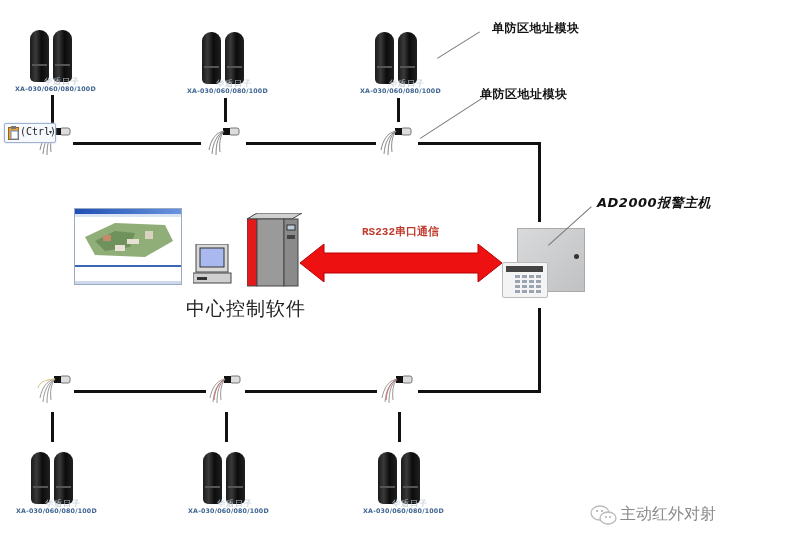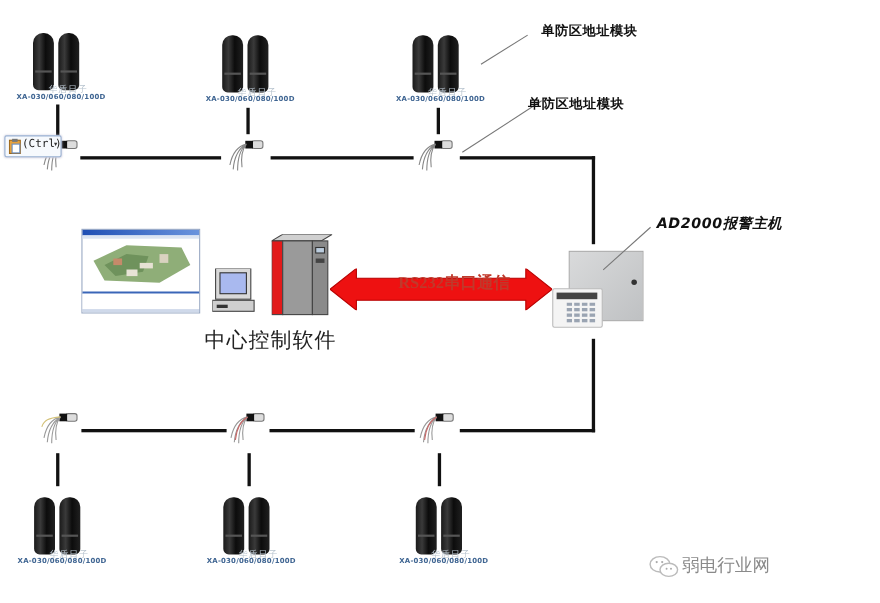--- a/index.html
+++ b/index.html
@@ -110,21 +110,21 @@
   <rect x="37" y="6" width="14" height="67" fill="#8a8a8a" stroke="#444"></rect>
   <rect x="40" y="12" width="8" height="5" fill="#bcd" stroke="#333"></rect>
   <rect x="40" y="22" width="8" height="4" fill="#444"></rect>
 </svg>
 
 <div class="abs" style="left:186px;top:296px;font-size:19px;color:#222;letter-spacing:1px;">中心控制软件</div>
 
 <svg class="abs" style="left:300px;top:244px;" width="202" height="38" viewBox="0 0 202 38">
   <polygon points="0,19 24,0 24,9 178,9 178,0 202,19 178,38 178,29 24,29 24,38" fill="#ee1111" stroke="#b80000" stroke-width="1"></polygon>
 </svg>
-<div class="abs" style="left:362px;top:248px;font-family:Liberation Serif, serif;font-weight:bold;font-size:15px;color:#c0392b;">RS232串口通信</div>
+<div class="abs" style="left:362px;top:224px;font-family:Liberation Mono, monospace;font-weight:bold;font-size:11px;color:#c0392b;">RS232串口通信</div>
 
 <div class="abs" style="left:517px;top:228px;width:66px;height:62px;background:linear-gradient(135deg,#d9dadb,#bfc1c3);border:1px solid #aaa;">
   <div class="abs" style="left:56px;top:25px;width:5px;height:5px;border-radius:50%;background:#333;"></div>
 </div>
 <div class="abs" style="left:502px;top:262px;width:44px;height:34px;background:#f4f4f4;border:1px solid #bbb;border-radius:2px;">
   <div class="abs" style="left:3px;top:3px;width:37px;height:6px;background:#444;"></div>
   <svg class="abs" style="left:12px;top:12px;" width="28" height="20" viewBox="0 0 28 20">
     <g fill="#9aa4b2">
       <rect x="0" y="0" width="5" height="3"></rect>
         <rect x="7" y="0" width="5" height="3"></rect>
@@ -197,14 +197,14 @@
 
 <div class="abs" style="left:590px;top:503px;height:22px;">
   <svg class="abs" style="left:0;top:2px;" width="28" height="20" viewBox="0 0 28 20">
     <ellipse cx="10" cy="8" rx="9" ry="7" fill="none" stroke="#bbb" stroke-width="1.3"></ellipse>
     <ellipse cx="18" cy="13" rx="8" ry="6" fill="#fff" stroke="#bbb" stroke-width="1.3"></ellipse>
     <circle cx="7" cy="6" r="1" fill="#aaa"></circle>
       <circle cx="12" cy="6" r="1" fill="#aaa"></circle>
     <circle cx="16" cy="12" r="0.9" fill="#aaa"></circle>
       <circle cx="20" cy="12" r="0.9" fill="#aaa"></circle>
   </svg>
-  <span class="abs" style="left:30px;top:1px;font-size:16px;color:#8a8a8a;white-space:nowrap;">弱电行业网</span>
+  <span class="abs" style="left:30px;top:1px;font-size:16px;color:#8a8a8a;white-space:nowrap;">主动红外对射</span>
 </div>
 
 </body></html>

